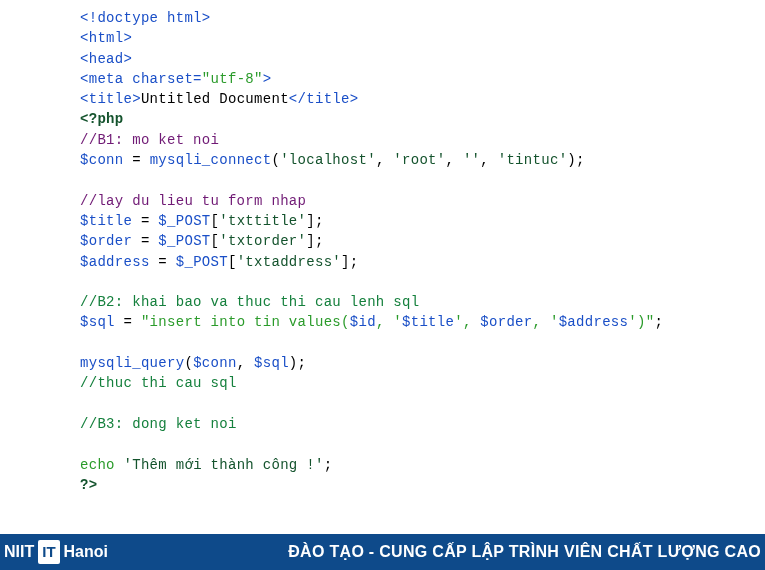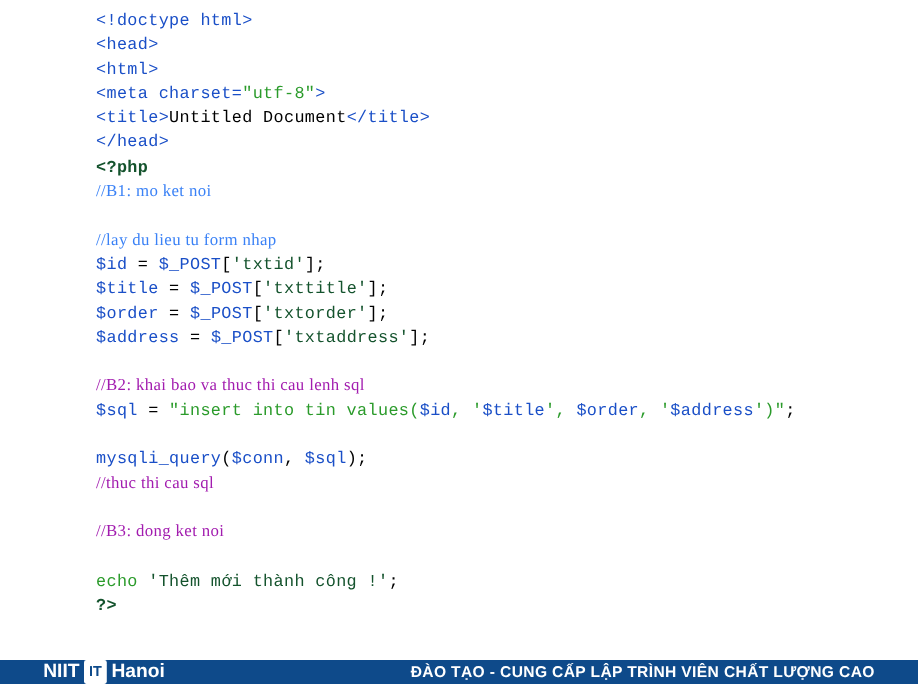--- a/index.html
+++ b/index.html
@@ -14,74 +14,73 @@
     overflow: hidden;
   }
   .code-area {
     padding: 8px 0 0 80px;
     letter-spacing: 0.3px;
   }
   .line { white-space: pre; }
   .blue { color: #1a4fc7; }
   .red { color: #14532d; }
   .green { color: #2b9b2b; }
-  .gray { color: #3b82f6; font-family: Liberation Serif, serif; }
-  .orange { color: #a21caf; font-family: Liberation Serif, serif; }
+  .gray { color: #701a75; }
+  .orange { color: #15803d; }
   .bold { font-weight: bold; }
   .footer {
     position: absolute;
     bottom: 0;
     left: 0;
     right: 0;
-    height: 20px;
+    height: 36px;
     background: #0e4a8a;
     color: #ffffff;
     display: flex;
     align-items: center;
     justify-content: space-between;
-    padding: 0 36px;
+    padding: 0 4px;
     font-family: Arial, sans-serif;
   }
   .logo {
     display: flex;
     align-items: center;
     font-weight: bold;
     font-size: 16px;
     gap: 2px;
   }
   .logo-box {
     background: #ffffff;
     color: #0e4a8a;
     padding: 1px 4px;
-    font-size: 12px;
+    font-size: 15px;
     font-weight: bold;
     border-radius: 2px;
     margin: 16px 2px;
   }
   .footer-text {
-    font-size: 13px;
+    font-size: 16px;
     font-weight: bold;
     letter-spacing: 0.3px;
   }
 </style>
 </head>
 <body>
 
 <div class="code-area">
 <div class="line"><span class="blue">&lt;!doctype html&gt;</span></div>
+<div class="line"><span class="blue">&lt;html&gt;</span></div>
 <div class="line"><span class="blue">&lt;head&gt;</span></div>
-<div class="line"><span class="blue">&lt;html&gt;</span></div>
 <div class="line"><span class="blue">&lt;meta charset=</span><span class="green">"utf-8"</span><span class="blue">&gt;</span></div>
 <div class="line"><span class="blue">&lt;title&gt;</span><span>Untitled Document</span><span class="blue">&lt;/title&gt;</span></div>
-<div class="line"><span class="blue">&lt;/head&gt;</span></div>
 <div class="line"><span class="red bold">&lt;?php</span></div>
 <div class="line"><span class="gray">//B1: mo ket noi</span></div>
+<div class="line"><span class="blue">$conn</span><span> = </span><span class="blue">mysqli_connect</span><span>(</span><span class="red">'localhost'</span><span>, </span><span class="red">'root'</span><span>, </span><span class="red">''</span><span>, </span><span class="red">'tintuc'</span><span>);</span></div>
 <div class="line">&nbsp;</div>
 <div class="line"><span class="gray">//lay du lieu tu form nhap</span></div>
-<div class="line"><span class="blue">$id</span><span> = </span><span class="blue">$_POST</span><span>[</span><span class="red">'txtid'</span><span>];</span></div>
 <div class="line"><span class="blue">$title</span><span> = </span><span class="blue">$_POST</span><span>[</span><span class="red">'txttitle'</span><span>];</span></div>
 <div class="line"><span class="blue">$order</span><span> = </span><span class="blue">$_POST</span><span>[</span><span class="red">'txtorder'</span><span>];</span></div>
 <div class="line"><span class="blue">$address</span><span> = </span><span class="blue">$_POST</span><span>[</span><span class="red">'txtaddress'</span><span>];</span></div>
 <div class="line">&nbsp;</div>
 <div class="line"><span class="orange">//B2: khai bao va thuc thi cau lenh sql</span></div>
 <div class="line"><span class="blue">$sql</span><span> = </span><span class="green">"insert into tin values(</span><span class="blue">$id</span><span class="green">, '</span><span class="blue">$title</span><span class="green">', </span><span class="blue">$order</span><span class="green">, '</span><span class="blue">$address</span><span class="green">')"</span><span>;</span></div>
 <div class="line">&nbsp;</div>
 <div class="line"><span class="blue">mysqli_query</span><span>(</span><span class="blue">$conn</span><span>, </span><span class="blue">$sql</span><span>);</span></div>
 <div class="line"><span class="orange">//thuc thi cau sql</span></div>
 <div class="line">&nbsp;</div>

